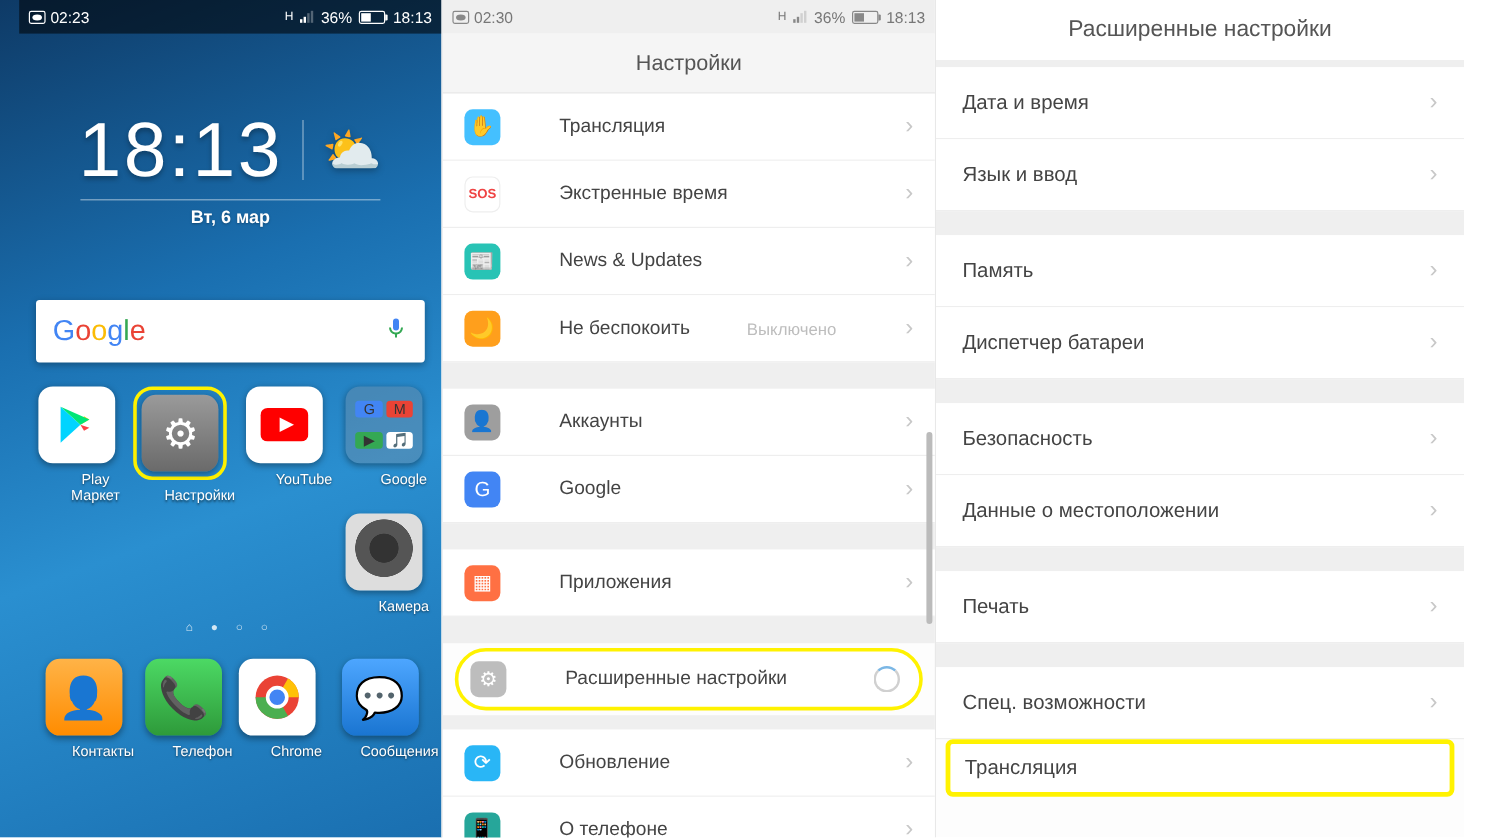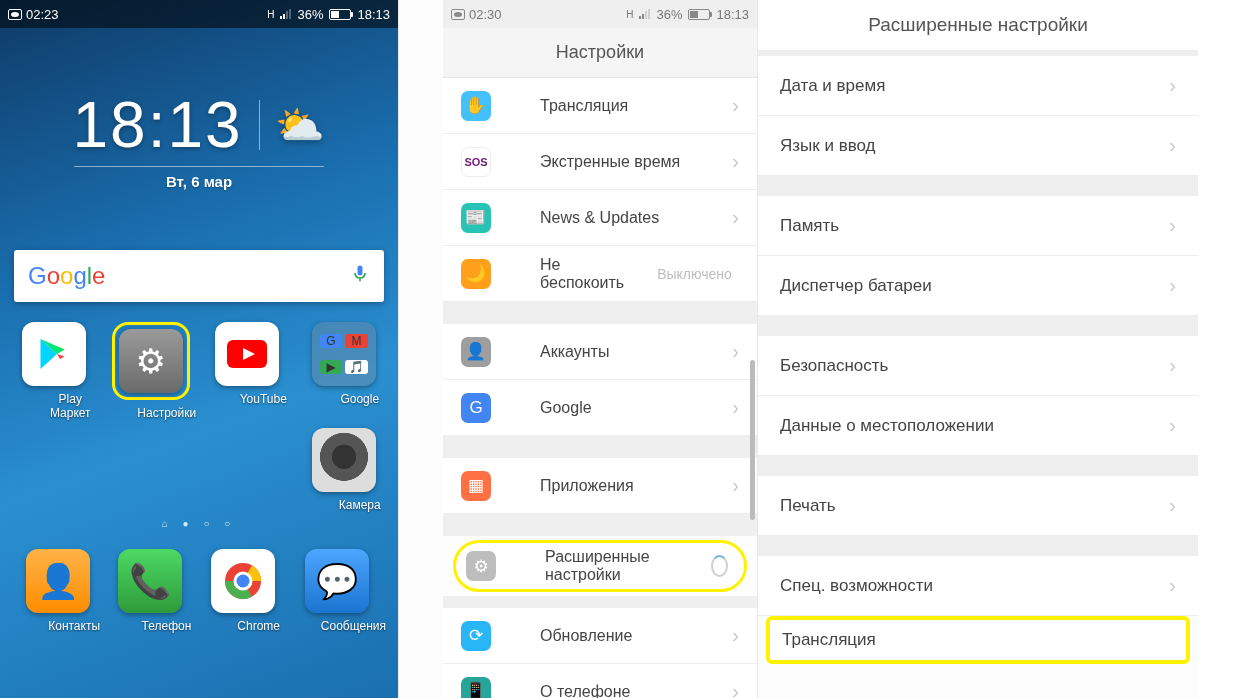--- a/index.html
+++ b/index.html
@@ -1,19 +1,19 @@
 <!DOCTYPE html>
 <html><head>
 <meta charset="utf-8">
 <style>
   * { box-sizing: border-box; margin: 0; padding: 0; }
   body { width: 1250px; height: 698px; font-family: Arial, Helvetica, sans-serif; display: flex; background: #fff; overflow: hidden; }
   .panel { height: 698px; flex: 0 0 auto; position: relative; }
   
-  .p1 { width: 398px; background: linear-gradient(160deg,#0e3a66 0%, #1a6fb0 35%, #2a8fd0 60%, #1a6fb0 100%); color: #fff; }
+  .p1 { width: 368px; background: linear-gradient(160deg,#0e3a66 0%, #1a6fb0 35%, #2a8fd0 60%, #1a6fb0 100%); color: #fff; padding-left: 16px; }
   .status { display:flex; align-items:center; height:28px; padding:0 8px; font-size:13px; background: rgba(0,0,0,.55); color:#fff; font-weight:500; }
   .status .left { display:flex; align-items:center; gap:4px; }
   .status .right { margin-left:auto; display:flex; align-items:center; gap:6px; }
   .rec-ic { width:14px; height:11px; border:1.5px solid #fff; border-radius:2px; position:relative; }
   .rec-ic::after { content:""; position:absolute; inset:2px; border-radius:50%; background:#fff; }
   .sig-ic { display:flex; align-items:flex-end; gap:1px; }
   .sig-ic span { width:2px; background:#fff; }
   .sig-ic span:nth-child(1){height:3px;} .sig-ic span:nth-child(2){height:5px;}
   .sig-ic span:nth-child(3){height:8px; opacity:.3;} .sig-ic span:nth-child(4){height:10px; opacity:.3;}
   .bat-ic { width:22px; height:11px; border:1.2px solid #fff; border-radius:2px; position:relative; }
@@ -42,21 +42,21 @@
   .ico.folder { background:rgba(120,140,160,.4); display:grid; grid-template-columns:1fr 1fr; grid-template-rows:1fr 1fr; gap:3px; padding:8px; }
   .ico.folder span { border-radius:3px; font-size:12px; display:flex; align-items:center; justify-content:center; }
   .ico.cam { background:radial-gradient(circle at 50% 45%, #333 25%, #555 26% 50%, #ddd 51%); }
   .dots { text-align:center; margin:6px 0 10px; font-size:10px; letter-spacing:6px; color:rgba(255,255,255,.8); }
   .dock { display:grid; grid-template-columns:repeat(4,1fr); padding:0 6px 6px; }
   .ico.contacts { background:linear-gradient(#ffb347,#ff8c00); color:#fff; }
   .ico.phone { background:linear-gradient(#4cd964,#2e9a3a); color:#fff; }
   .ico.chrome { background:#fff; }
   .ico.msg { background:linear-gradient(#4da6ff,#1a75d1); color:#fff; }
   
-  .p2 { width:360px; background:#fdfdfd; color:#444; border-left:1px solid #e8e8e8; border-right:1px solid #e8e8e8;padding-left:44px; }
+  .p2 { width:412px; background:#fdfdfd; color:#444; border-left:1px solid #e8e8e8; border-right:1px solid #e8e8e8; }
   .p2 .status, .p3 .status { background:#efefef; color:#777; }
   .p2 .status .rec-ic, .p2 .status .bat-ic { border-color:#888; } .p2 .status .rec-ic::after, .p2 .status .bat-ic::after, .p2 .status .bat-ic::before { background:#888; } .p2 .status .sig-ic span{ background:#888; }
   .pg-title { text-align:center; font-size:18px; color:#555; padding:14px 0; border-bottom:1px solid #e5e5e5; background:#f5f5f5; }
   .row { display:flex; align-items:center; height:56px; padding:0 18px; background:#fff; border-bottom:1px solid #eee; font-size:16px; color:#444;gap:33px; }
   .row .ric { width:30px; height:30px; border-radius:7px; margin-right:16px; display:flex; align-items:center; justify-content:center; font-size:17px; color:#fff; flex-shrink:0; }
   .row .chev { margin-left:auto; color:#c8c8c8; font-size:20px; }
   .row .val { margin-left:auto; color:#bdbdbd; font-size:14px; margin-right:10px; }
   .gap { height:22px; background:#efefef; }
   .hl-row { border:3px solid #fff200; border-radius:28px; margin:4px 10px; padding:0 10px; height:52px; }
   .spin { width:22px; height:22px; border:2px solid #d0d0d0; border-top-color:#7bb7e5; border-radius:50%; margin-left:auto; margin-right:6px; }
@@ -219,21 +219,21 @@
     </div>
   </div>
   <div class="pg-title">Настройки</div>
 
   <div class="row">
     <span class="ric bg1">✋</span>
     <span>Трансляция</span>
     <span class="chev">›</span>
   </div>
   <div class="row">
-    <span class="ric" style="background:#fff;color:#701a75;border:1px solid #eee;">
+    <span class="ric" style="background:#fff;color:#ef4444;border:1px solid #eee;">
         <b style="font-size:11px;">SOS</b>
       </span>
     <span>Экстренные время</span>
     <span class="chev">›</span>
   </div>
   <div class="row">
     <span class="ric bg3">📰</span>
     <span>News &amp; Updates</span>
     <span class="chev">›</span>
   </div>

